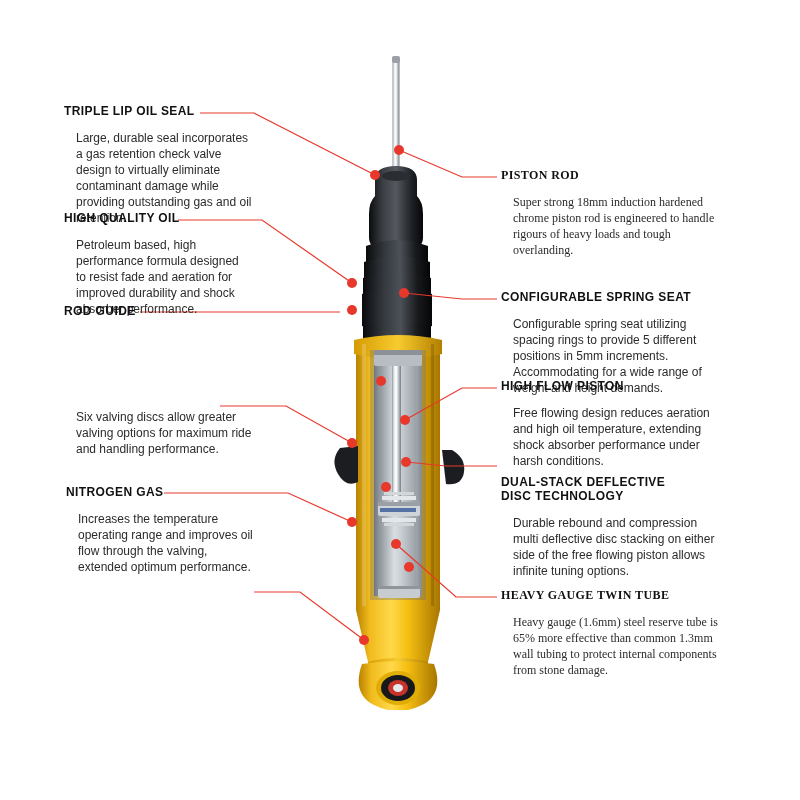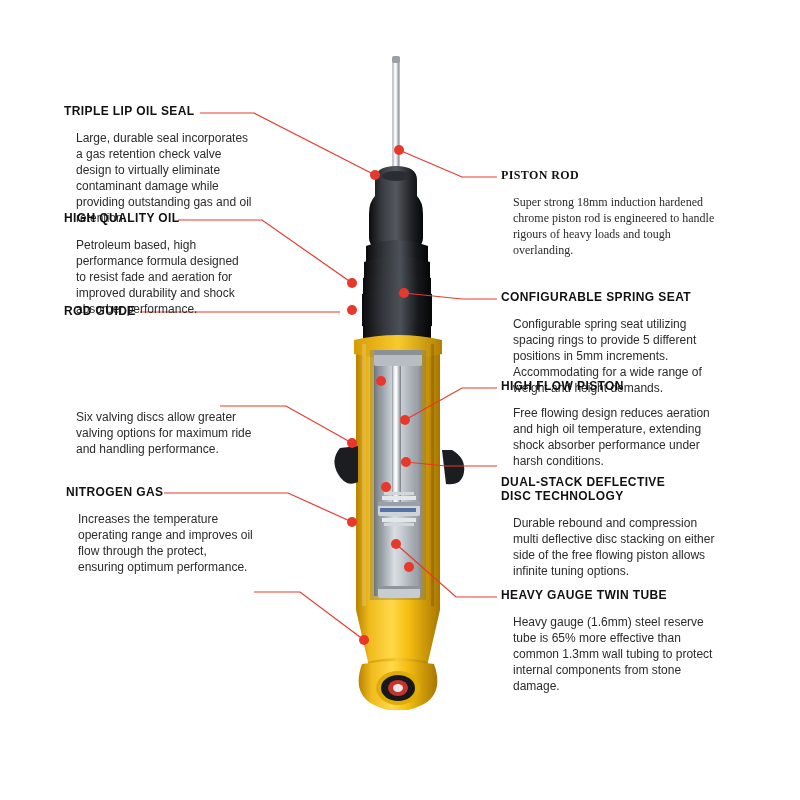--- a/index.html
+++ b/index.html
@@ -208,21 +208,21 @@
   <div class="callout left" style="left:64px; top:304px; width:200px;">
     <p class="title">ROD GUIDE</p>
   </div>
 
   <div class="callout left" style="left:64px; top:397px; width:208px;">
     <p class="body">Six valving discs allow greater valving options for maximum ride and handling performance.</p>
   </div>
 
   <div class="callout left" style="left:66px; top:485px; width:200px;">
     <p class="title">NITROGEN GAS</p>
-    <p class="body">Increases the temperature operating range and improves oil flow through the protect, ensuring optimum performance.</p>
+    <p class="body">Increases the temperature operating range and improves oil flow through the valving, extended optimum performance.</p>
   </div>
 
 
   <div class="callout right" style="left:501px; top:168px; width:238px;font-family:Liberation Serif, serif;">
     <p class="title">PISTON ROD</p>
     <p class="body">Super strong 18mm induction hardened chrome piston rod is engineered to handle rigours of heavy loads and tough overlanding.</p>
   </div>
 
   <div class="callout right" style="left:501px; top:290px; width:240px;">
     <p class="title">CONFIGURABLE SPRING SEAT</p>
@@ -233,18 +233,18 @@
     <p class="title">HIGH FLOW PISTON</p>
     <p class="body">Free flowing design reduces aeration and high oil temperature, extending shock absorber performance under harsh conditions.</p>
   </div>
 
   <div class="callout right" style="left:501px; top:475px; width:236px;">
     <p class="title">DUAL-STACK DEFLECTIVE
 DISC TECHNOLOGY</p>
     <p class="body">Durable rebound and compression multi deflective disc stacking on either side of the free flowing piston allows infinite tuning options.</p>
   </div>
 
-  <div class="callout right" style="left:501px; top:588px; width:240px;">
+  <div class="callout right" style="left:501px; top:588px; width:240px;font-family:Liberation Serif, serif;">
     <p class="title">HEAVY GAUGE TWIN TUBE</p>
     <p class="body">Heavy gauge (1.6mm) steel reserve tube is 65% more effective than common 1.3mm wall tubing to protect internal components from stone damage.</p>
   </div>
 
 </div>
 
 </body></html>

